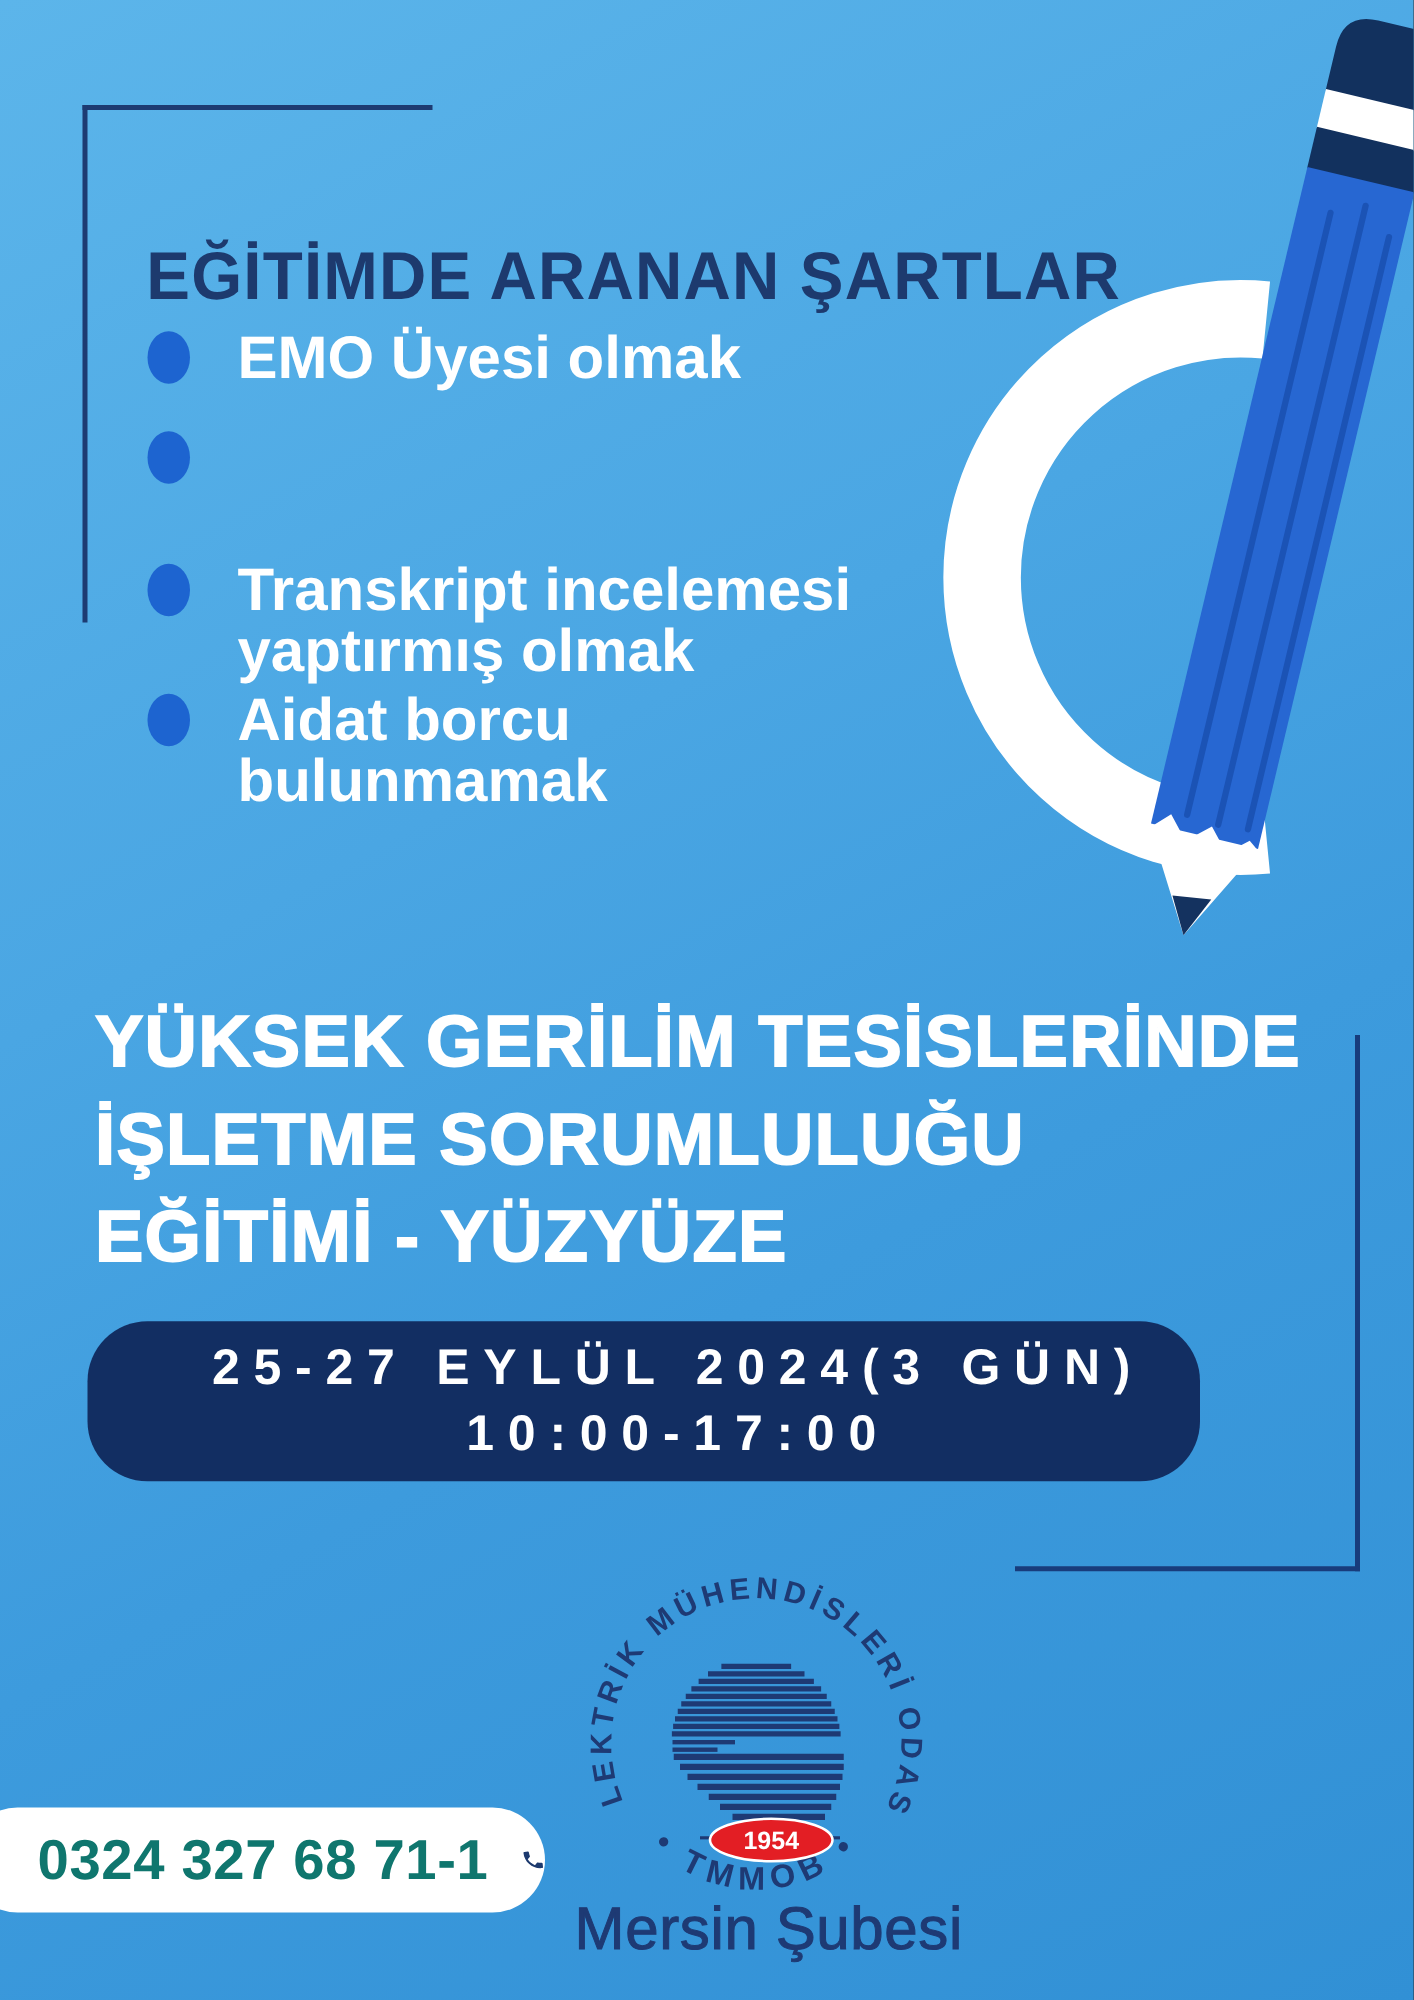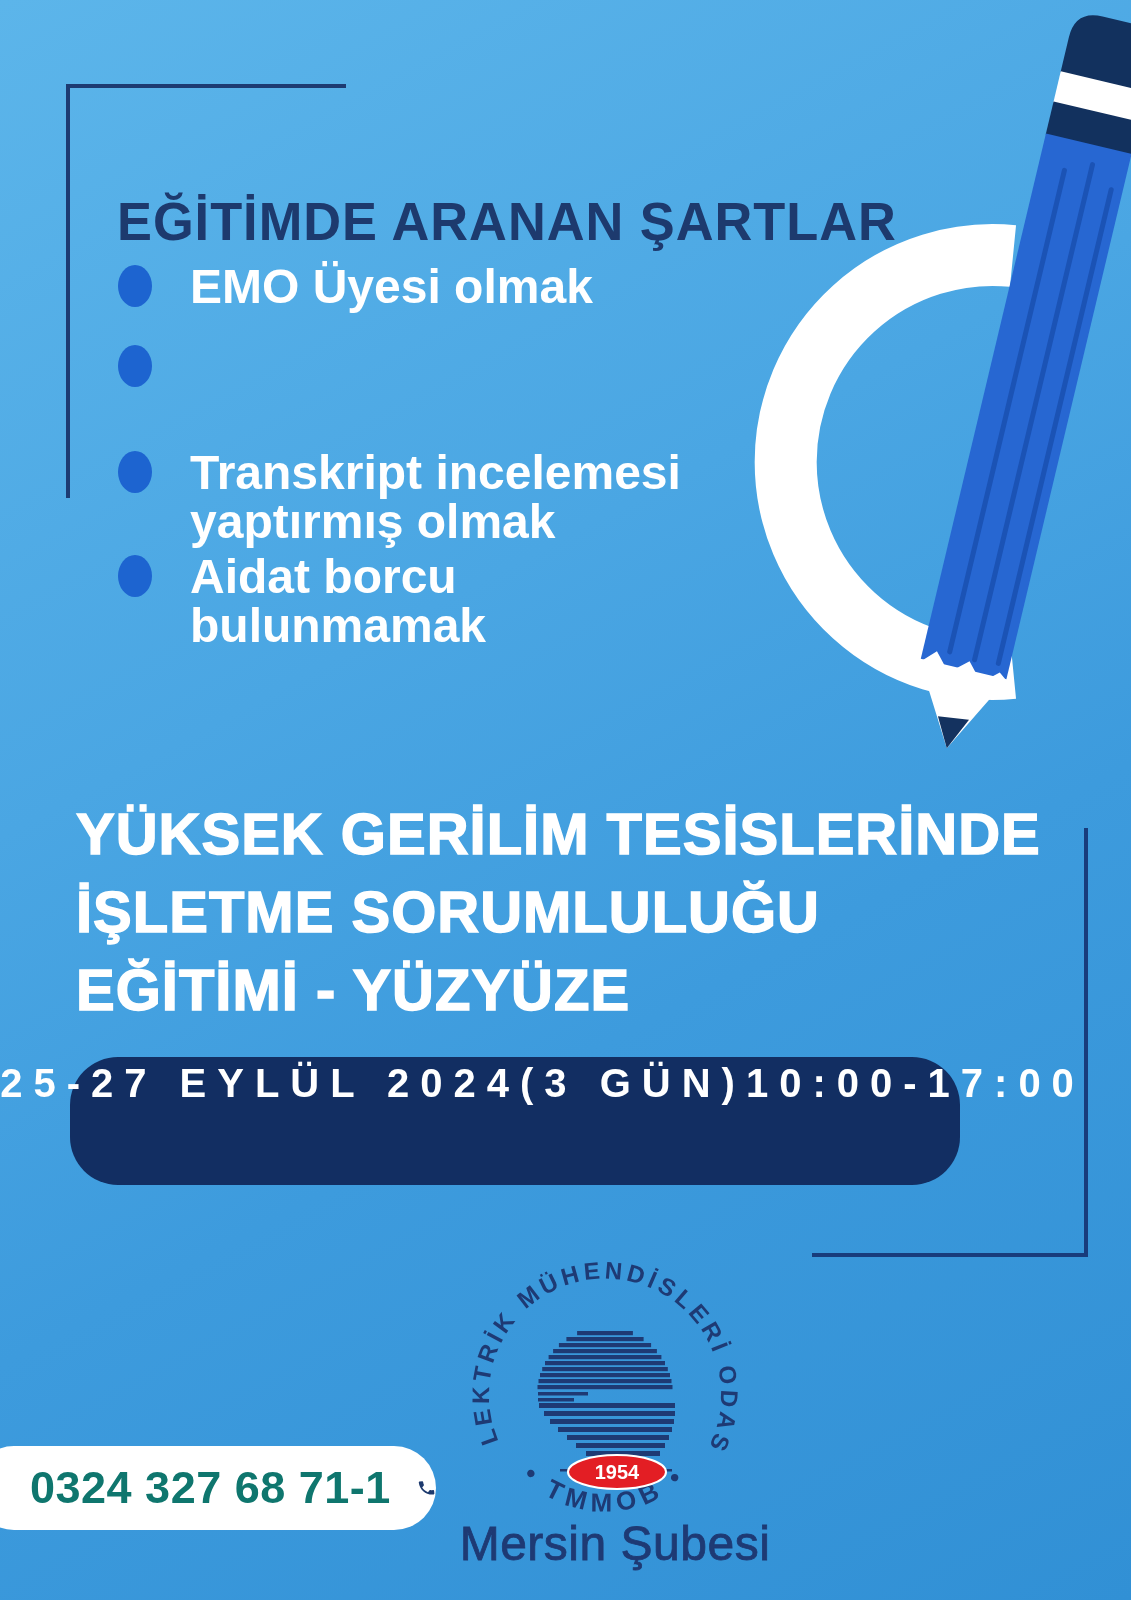--- a/index.html
+++ b/index.html
@@ -34,21 +34,21 @@
 
   .main-title{position:absolute;left:28px;color:#fff;font-weight:800;
     font-size:58px;letter-spacing:1px;white-space:nowrap;margin-left:48px;
     -webkit-text-stroke:1.4px #ffffff;}
   .mt1{top:800px}.mt2{top:878px}.mt3{top:956px}
 
   .date-box{
     position:absolute;left:70px;top:1057px;width:890px;height:128px;
     background:#122e62;border-radius:48px;
     color:#fff;font-weight:700;font-size:40px;letter-spacing:11px;
-    display:flex;flex-direction:row;justify-content:center;
+    display:flex;flex-direction:column;justify-content:center;
     padding-left:55px;box-sizing:border-box;line-height:53px;
     white-space:nowrap;
     text-align:center;
   }
 
   .logo-wrap{position:absolute;left:440px;top:1243px;width:330px;height:300px;}
   .branch{position:absolute;left:395px;top:1516px;width:440px;text-align:center;
     font-size:48px;font-weight:400;color:#1e3a74;letter-spacing:0.5px;
     -webkit-text-stroke:0.8px #1e3a74;white-space:nowrap;}
 

